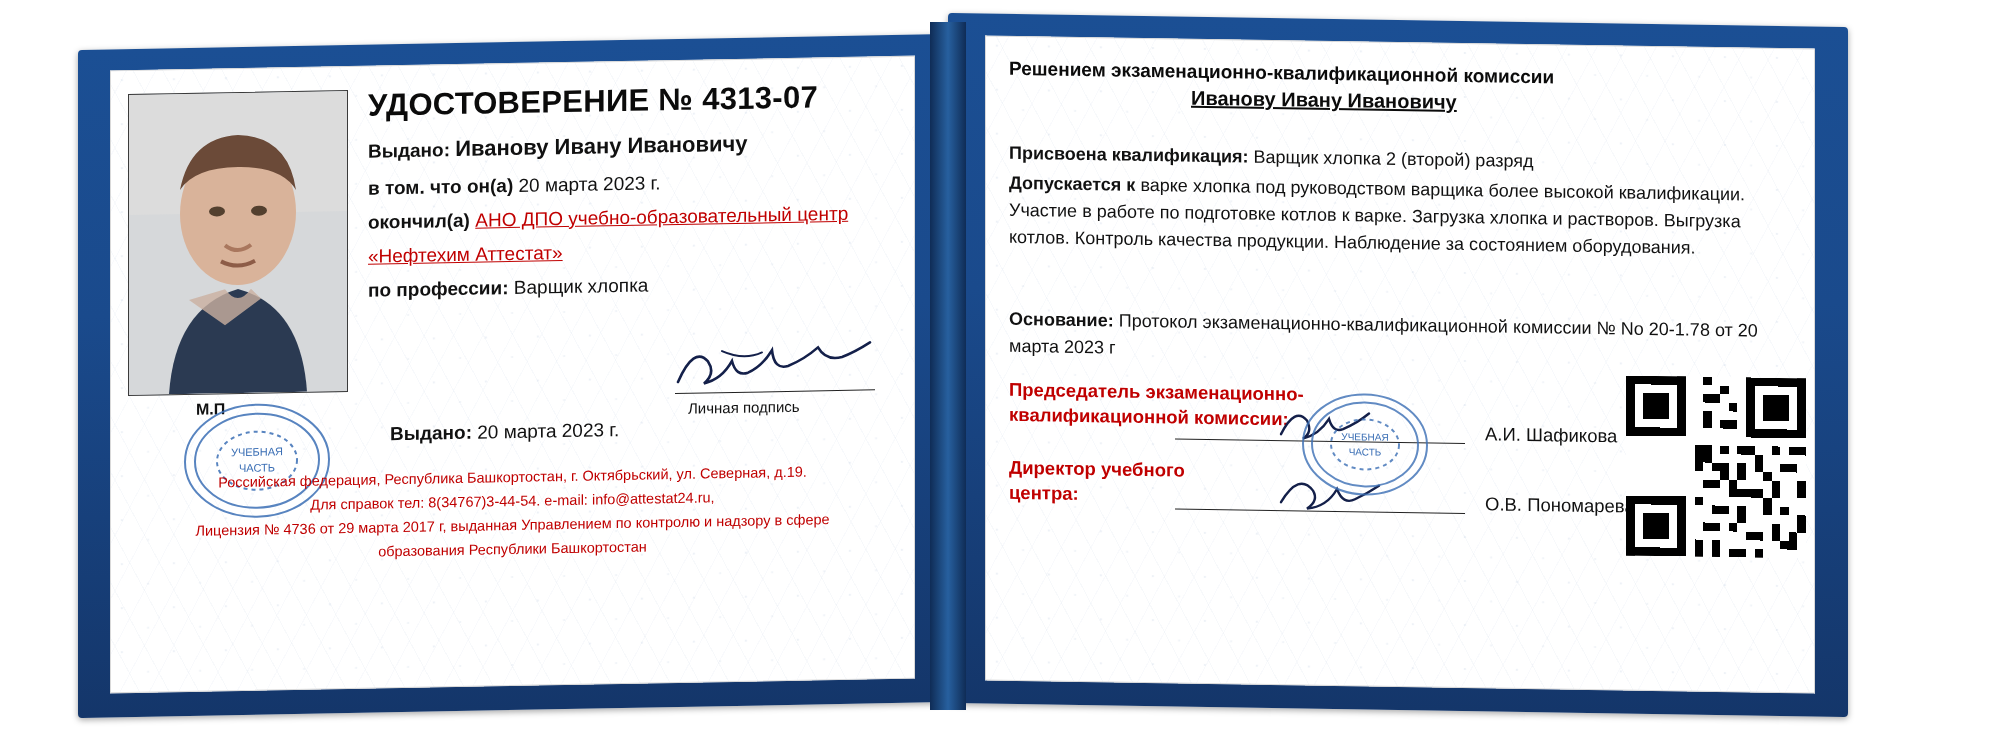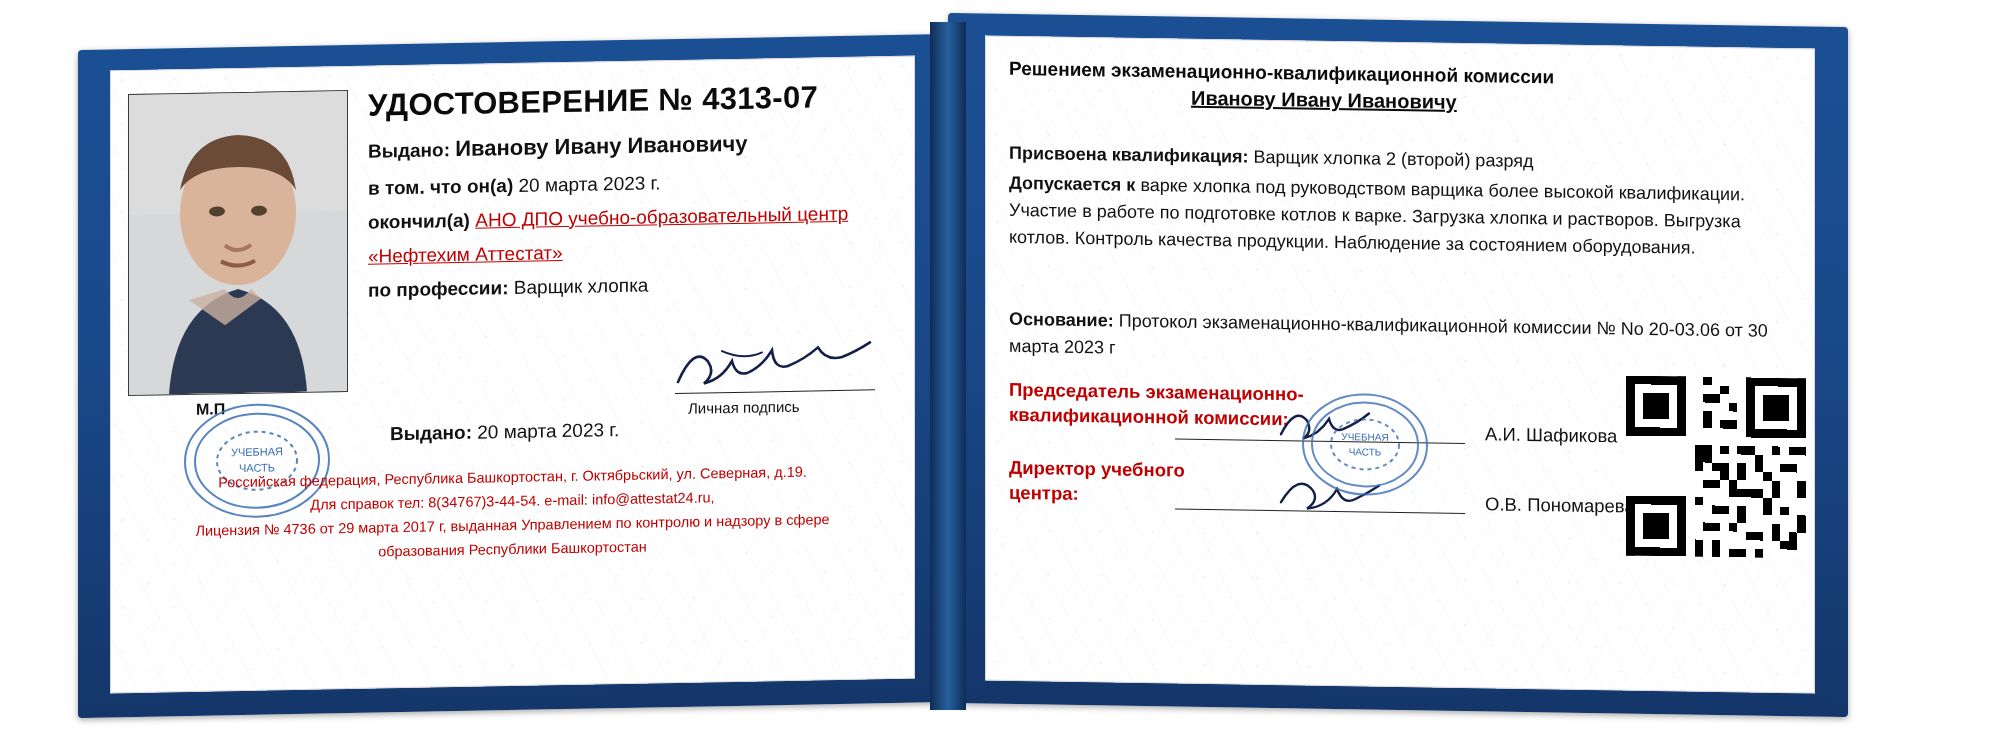--- a/index.html
+++ b/index.html
@@ -154,21 +154,21 @@
         <span>Варщик хлопка 2 (второй) разряд</span>
       </div>
 
       <div class="rp-p" style="left:24px;top:134px;width:760px;">
         <span style="font-weight:700;">Допускается к</span>
         <span>варке хлопка под руководством варщика более высокой квалификации. Участие в работе по подготовке котлов к варке. Загрузка хлопка и растворов. Выгрузка котлов. Контроль качества продукции. Наблюдение за состоянием оборудования.</span>
       </div>
 
       <div class="rp-p" style="left:24px;top:270px;width:780px;">
         <span style="font-weight:700;">Основание:</span>
-        <span>Протокол экзаменационно-квалификационной комиссии № No 20-03.06 от 30 марта 2023 г</span>
+        <span>Протокол экзаменационно-квалификационной комиссии № No 20-1.78 от 20 марта 2023 г</span>
       </div>
 
       <div class="rp-sigrow" style="left:24px;top:342px;width:470px;">Председатель экзаменационно-квалификационной комиссии:</div>
       <div class="rp-ul" style="left:190px;top:400px;width:290px;"></div>
       <svg style="position:absolute;left:290px;top:360px;width:120px;height:42px;" viewBox="0 0 120 42">
         <path d="M6 34 q14 -28 26 -14 q6 12 -4 18 q16 -4 26 -20 q4 14 14 10 q14 -6 26 -16" fill="none" stroke="#14204a" stroke-width="2.4" stroke-linecap="round"></path>
       </svg>
       <div class="rp-person" style="left:500px;top:380px;">А.И. Шафикова</div>
 
       <div class="rp-sigrow" style="left:24px;top:420px;width:220px;">Директор учебного центра:</div>

